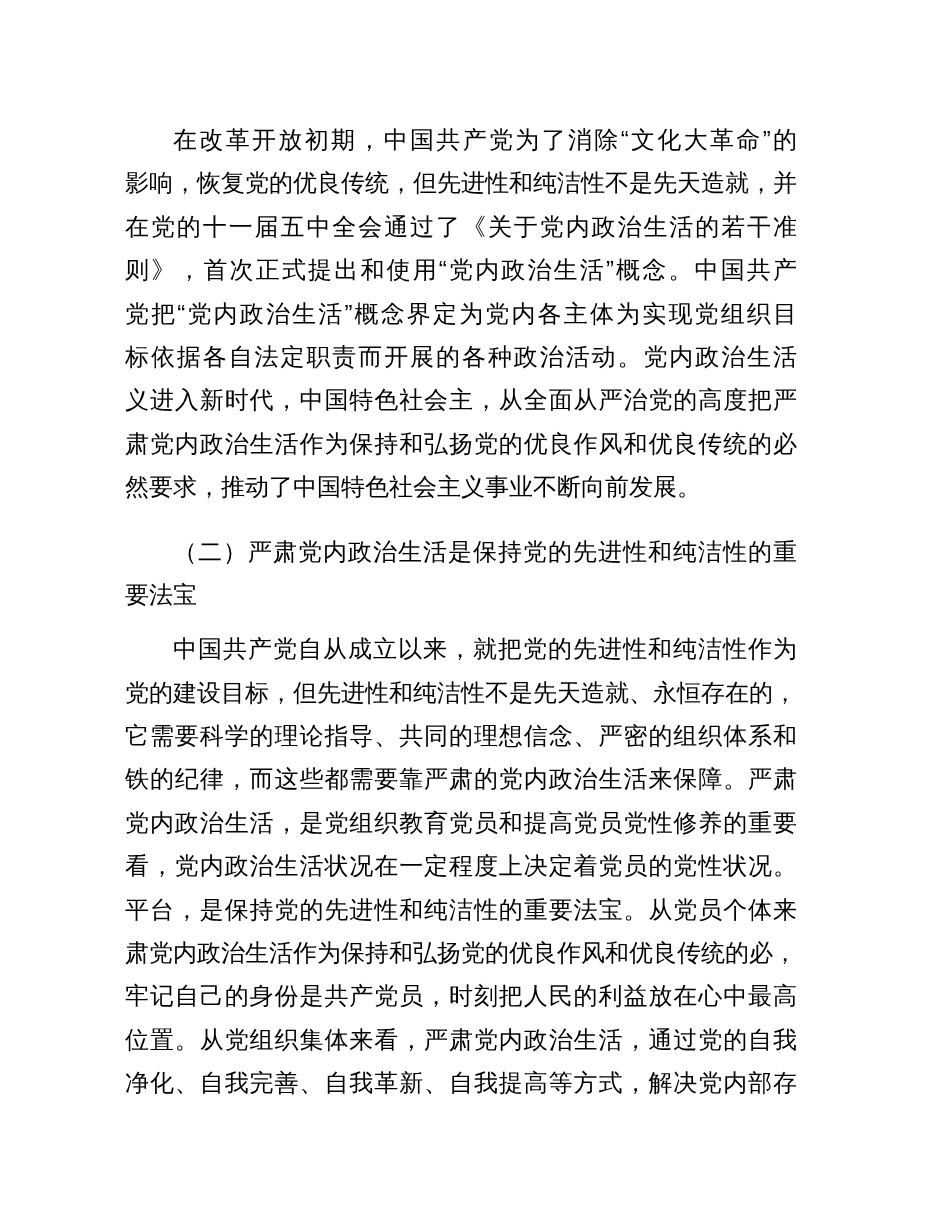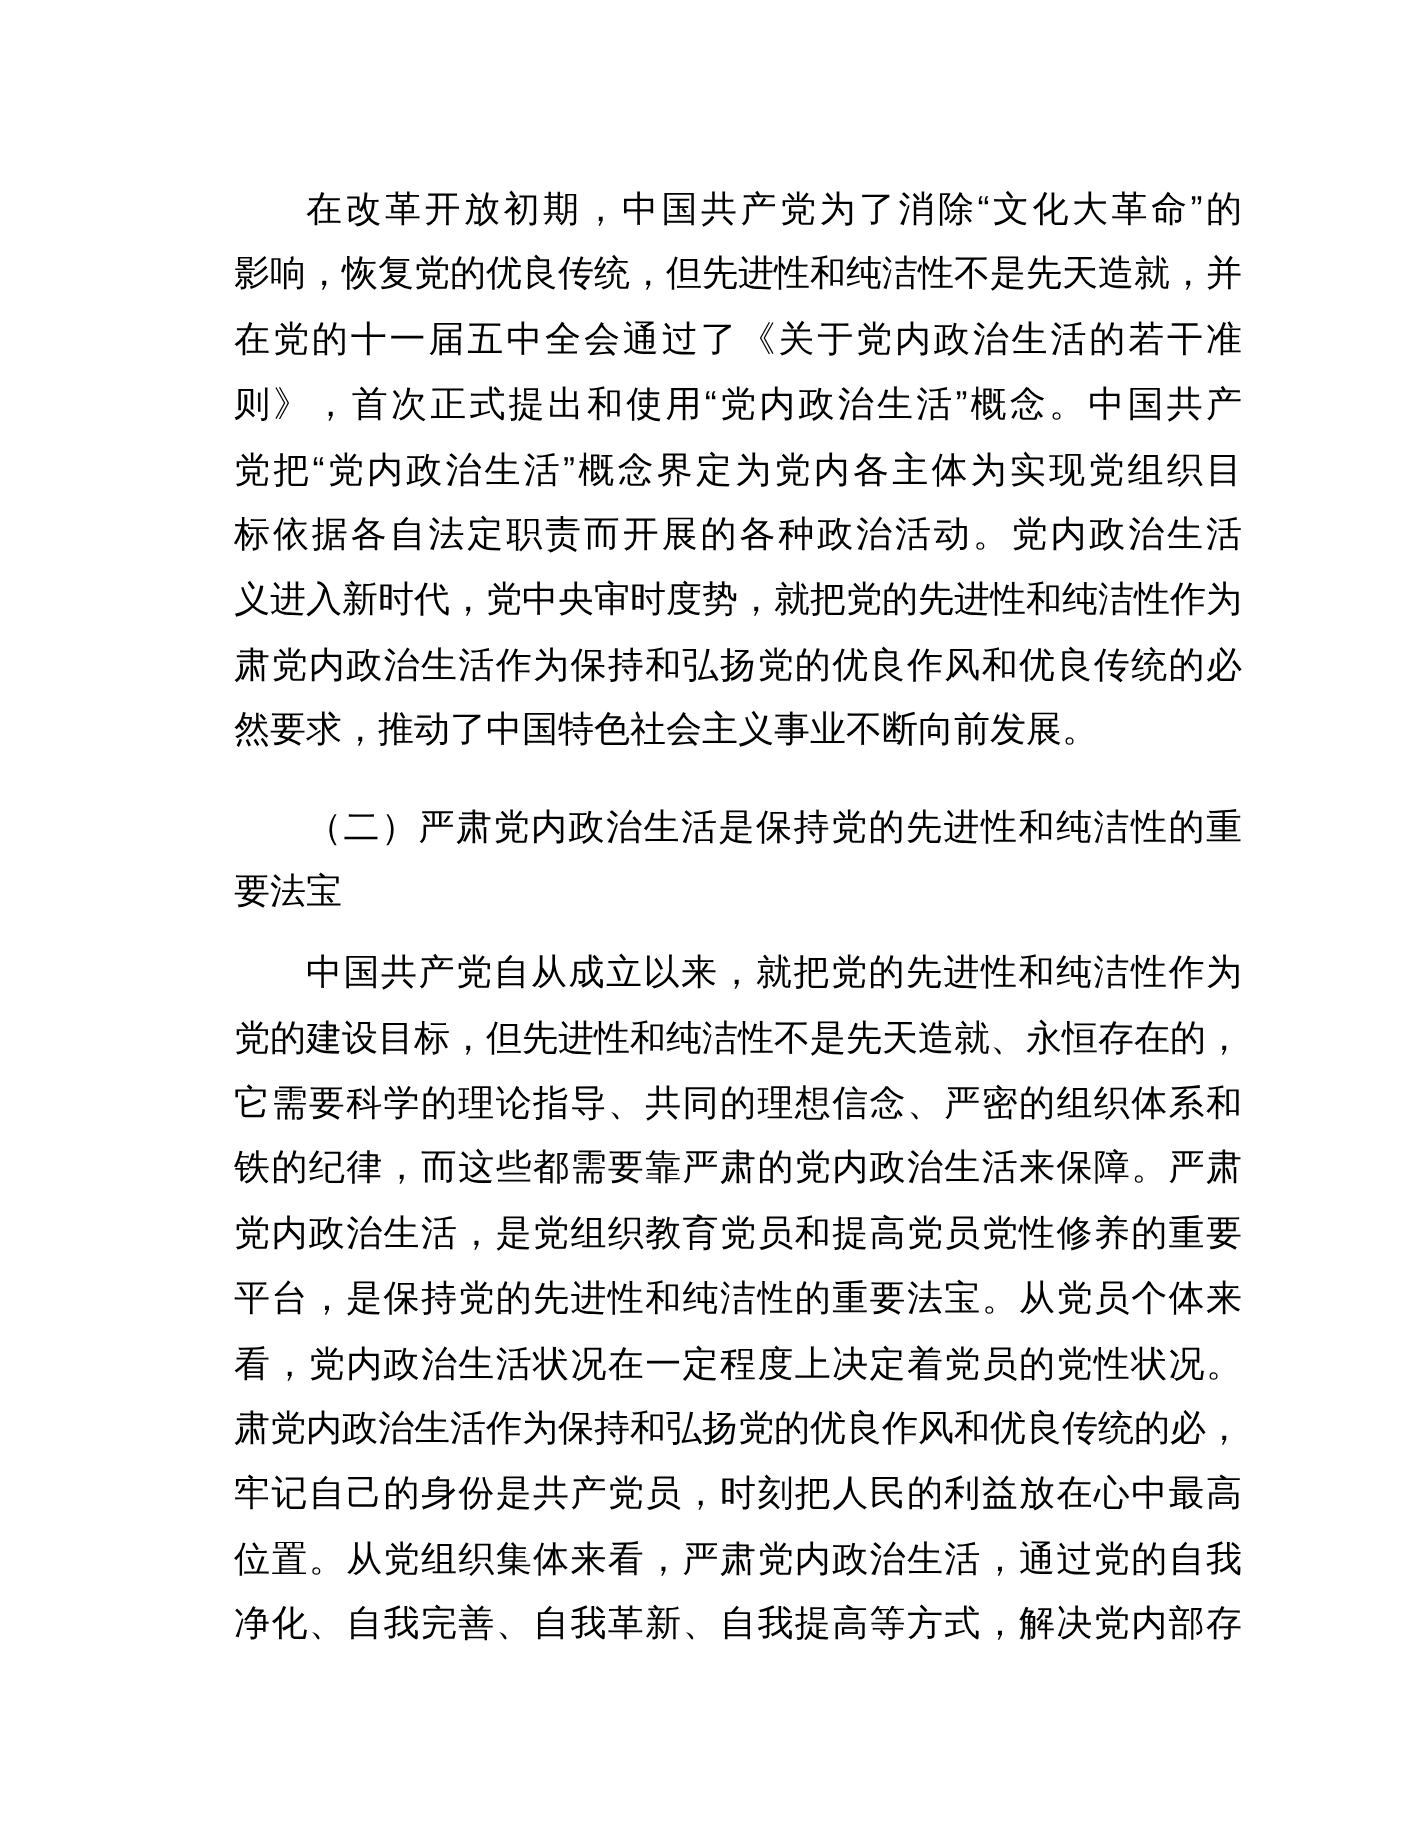--- a/index.html
+++ b/index.html
@@ -11,21 +11,21 @@
     position: relative;
     width: 950px;
     height: 1230px;
     background: #ffffff;
     color: #000000;
     font-family: "Liberation Sans", "DejaVu Sans", sans-serif;
     overflow: hidden;
   }
   .textblock {
     position: absolute;
-    left: 156px;
+    left: 125px;
     top: 118px;
     width: 672px;
   }
   .paragraph {
     margin: 0;
     padding: 0;
   }
   .paragraph.heading {
     margin-top: 21px;
     margin-bottom: 11px;
@@ -55,35 +55,35 @@
 
 <div class="page">
   <main class="textblock" id="textblock">
       <div class="paragraph">
         <div class="line indent">在改革开放初期，中国共产党为了消除“文化大革命”的</div>
         <div class="line">影响，恢复党的优良传统，但先进性和纯洁性不是先天造就，并</div>
         <div class="line">在党的十一届五中全会通过了《关于党内政治生活的若干准</div>
         <div class="line">则》，首次正式提出和使用“党内政治生活”概念。中国共产</div>
         <div class="line">党把“党内政治生活”概念界定为党内各主体为实现党组织目</div>
         <div class="line">标依据各自法定职责而开展的各种政治活动。党内政治生活</div>
-        <div class="line">义进入新时代，党中央审时度势，就把党的先进性和纯洁性作为</div>
+        <div class="line">义进入新时代，中国特色社会主，从全面从严治党的高度把严</div>
         <div class="line">肃党内政治生活作为保持和弘扬党的优良作风和优良传统的必</div>
         <div class="line no-just">然要求，推动了中国特色社会主义事业不断向前发展。</div>
       </div>
       <div class="paragraph heading">
         <div class="line indent">（二）严肃党内政治生活是保持党的先进性和纯洁性的重</div>
         <div class="line no-just">要法宝</div>
       </div>
       <div class="paragraph">
         <div class="line indent">中国共产党自从成立以来，就把党的先进性和纯洁性作为</div>
         <div class="line">党的建设目标，但先进性和纯洁性不是先天造就、永恒存在的，</div>
         <div class="line">它需要科学的理论指导、共同的理想信念、严密的组织体系和</div>
         <div class="line">铁的纪律，而这些都需要靠严肃的党内政治生活来保障。严肃</div>
         <div class="line">党内政治生活，是党组织教育党员和提高党员党性修养的重要</div>
+        <div class="line">看，党内政治生活状况在一定程度上决定着党员的党性状况。</div>
         <div class="line">平台，是保持党的先进性和纯洁性的重要法宝。从党员个体来</div>
-        <div class="line">看，党内政治生活状况在一定程度上决定着党员的党性状况。</div>
         <div class="line">肃党内政治生活作为保持和弘扬党的优良作风和优良传统的必，</div>
         <div class="line">牢记自己的身份是共产党员，时刻把人民的利益放在心中最高</div>
         <div class="line">位置。从党组织集体来看，严肃党内政治生活，通过党的自我</div>
         <div class="line">净化、自我完善、自我革新、自我提高等方式，解决党内部存</div>
       </div>
     </main>
 </div>
 
 </body></html>

